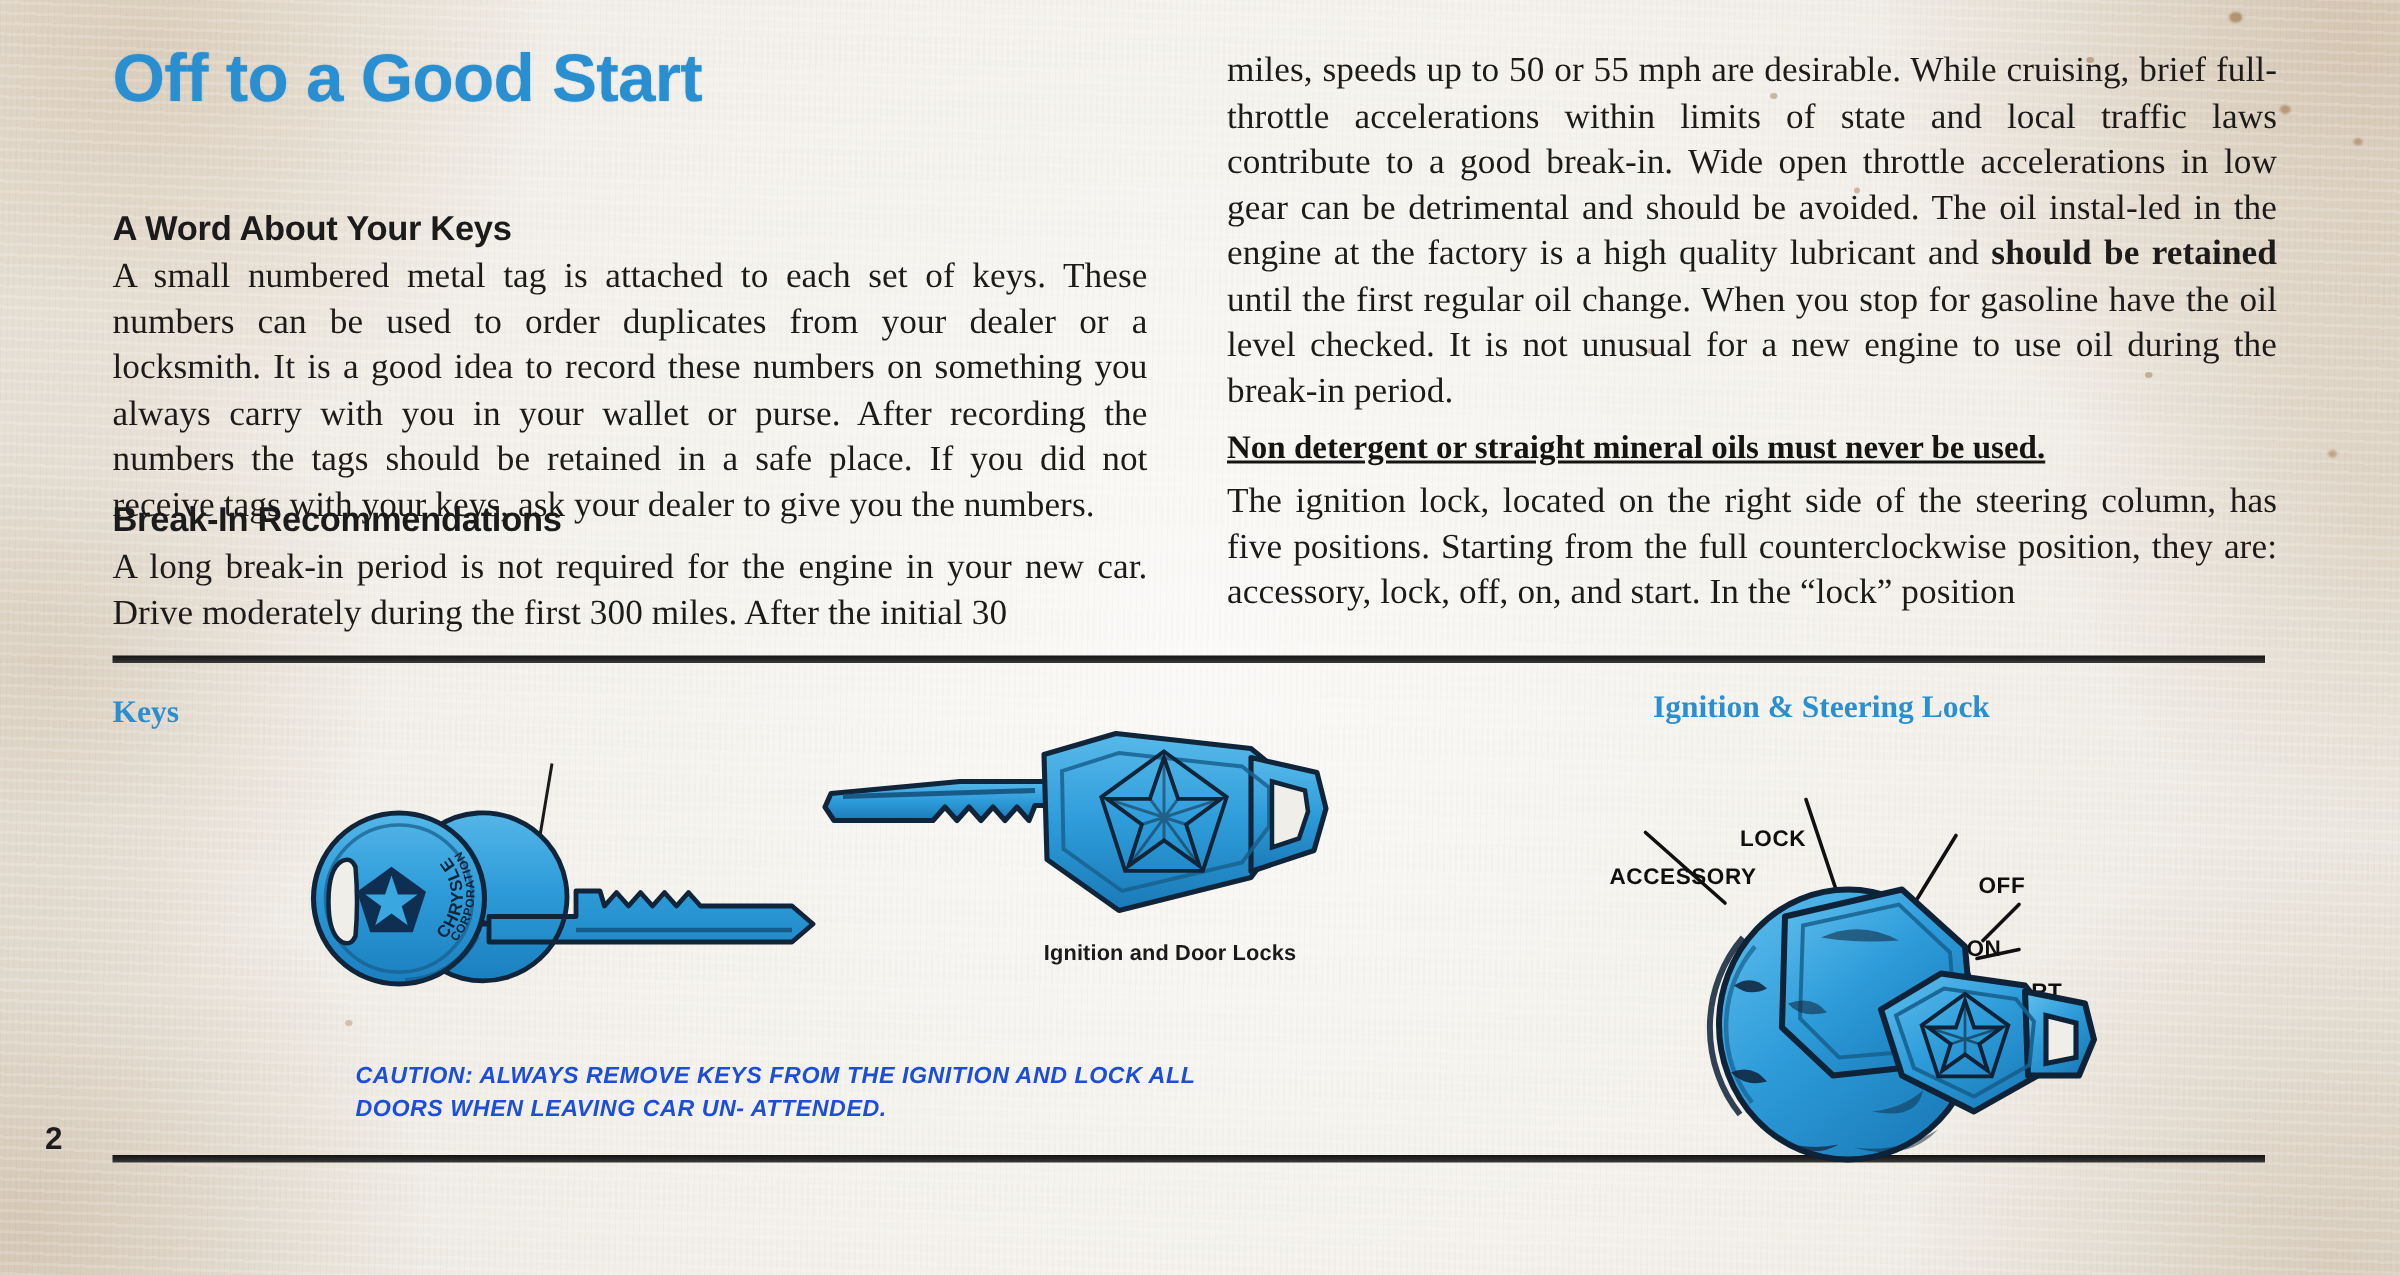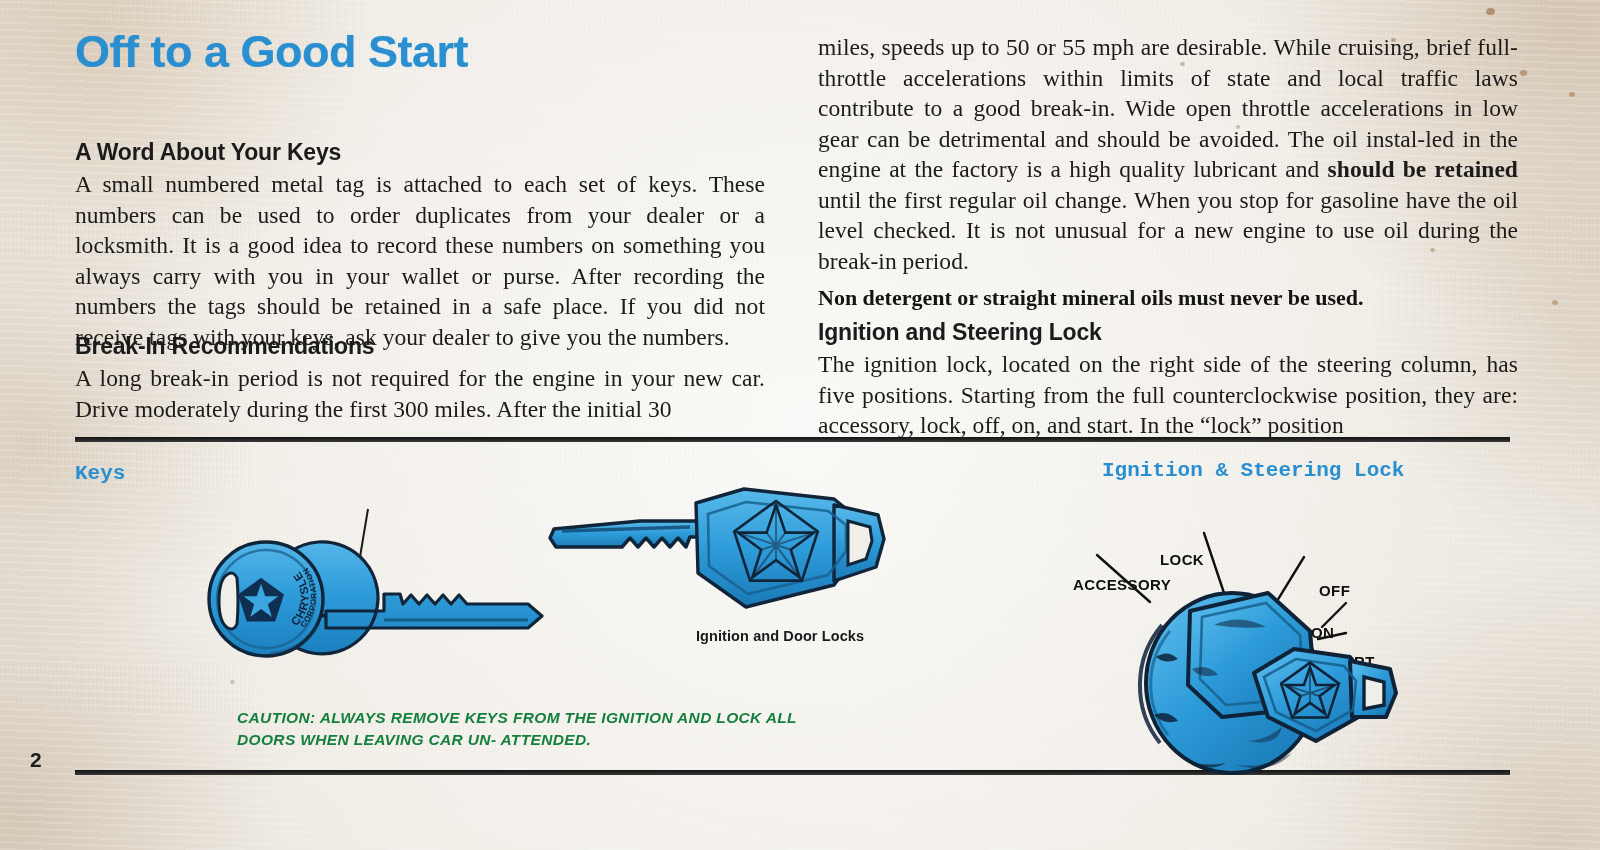--- a/index.html
+++ b/index.html
@@ -64,37 +64,38 @@
     text-align:justify;
     text-justify:inter-word;
     letter-spacing:.05px;
   }
   p.bold-note{
     font-size:22px;
     line-height:30px;
     font-weight:bold;
     color:#151413;
     margin:7px 0 6px 0;
+    text-decoration:underline;
   }
   b.inl{font-weight:bold;}
 
   
   .rule{
     position:absolute;left:75px;width:1435px;
     height:5px;
     background:linear-gradient(180deg,#141414 0%,#262626 55%,#3a3a3a 100%);
   }
   #rule-mid{top:437px;}
   #rule-bot{top:770px;height:5px;}
 
   
   #figures{position:absolute;left:0;top:437px;width:1600px;height:340px;}
 
   .fig-head{
-    font-family:Liberation Mono, monospace;
+    font-family:Liberation Serif, serif;
     font-weight:bold;font-size:21px;color:#2a8fd0;
     position:absolute;
   }
   #head-keys{left:75px;top:25px;}
   #head-lock{left:1102px;top:22px;}
 
   .cap{
     font-family:"Liberation Sans", sans-serif;
     font-weight:bold;font-size:14.5px;color:#1a1a1a;
     position:absolute;text-align:center;line-height:18px;
@@ -111,21 +112,21 @@
   #lbl-accessory{left:1073px;top:99px;}
   #lbl-lock{left:1160px;top:74px;}
   #lbl-off{left:1319px;top:105px;}
   #lbl-on{left:1311px;top:147px;}
   #lbl-start{left:1324px;top:176px;}
 
   #caution{
     position:absolute;left:237px;top:270px;width:600px;
     font-family:"Liberation Sans", sans-serif;
     font-weight:bold;font-style:italic;
-    font-size:15.5px;line-height:22px;color:#15803d;
+    font-size:15.5px;line-height:22px;color:#1d4ed8;
     letter-spacing:.35px;
   }
 
   #pageno{
     position:absolute;left:30px;top:748px;
     font-family:"Liberation Sans", sans-serif;
     font-weight:bold;font-size:21px;color:#1c1c1c;
   }
 
   svg{display:block;overflow:visible;}
@@ -158,21 +159,20 @@
     <div style="position:absolute;top:333px;left:0;width:690px;">
       <h2 class="sub">Break-In Recommendations</h2>
       <p class="body">A long break-in period is not required for the engine in your new car. Drive moderately during the first 300 miles. After the initial 30</p>
     </div>
   </div>
 
   <div class="col" id="col-right">
     <div style="position:absolute;top:32px;left:0;width:700px;">
       <p class="body"><span>miles, speeds up to 50 or 55 mph are desirable. While cruising, brief full-throttle accelerations within limits of state and local traffic laws contribute to a good break-in. Wide open throttle accelerations in low gear can be detrimental and should be avoided. The oil instal-led in the engine at the factory is a high quality lubricant and </span><b class="inl">should be retained</b><span> until the first regular oil change. When you stop for gasoline have the oil level checked. It is not unusual for a new engine to use oil during the break-in period.</span></p>
       <p class="bold-note">Non detergent or straight mineral oils must never be used.</p>
-      <h2 class="sub">Ignition and Steering Lock</h2>
       <p class="body">The ignition lock, located on the right side of the steering column, has five positions. Starting from the full counterclockwise position, they are: accessory, lock, off, on, and start. In the “lock” position</p>
     </div>
   </div>
 
   <div class="rule" id="rule-mid"></div>
   <div class="rule" id="rule-bot"></div>
 
   <div id="figures">
 
     <div class="fig-head" id="head-keys">Keys</div>

